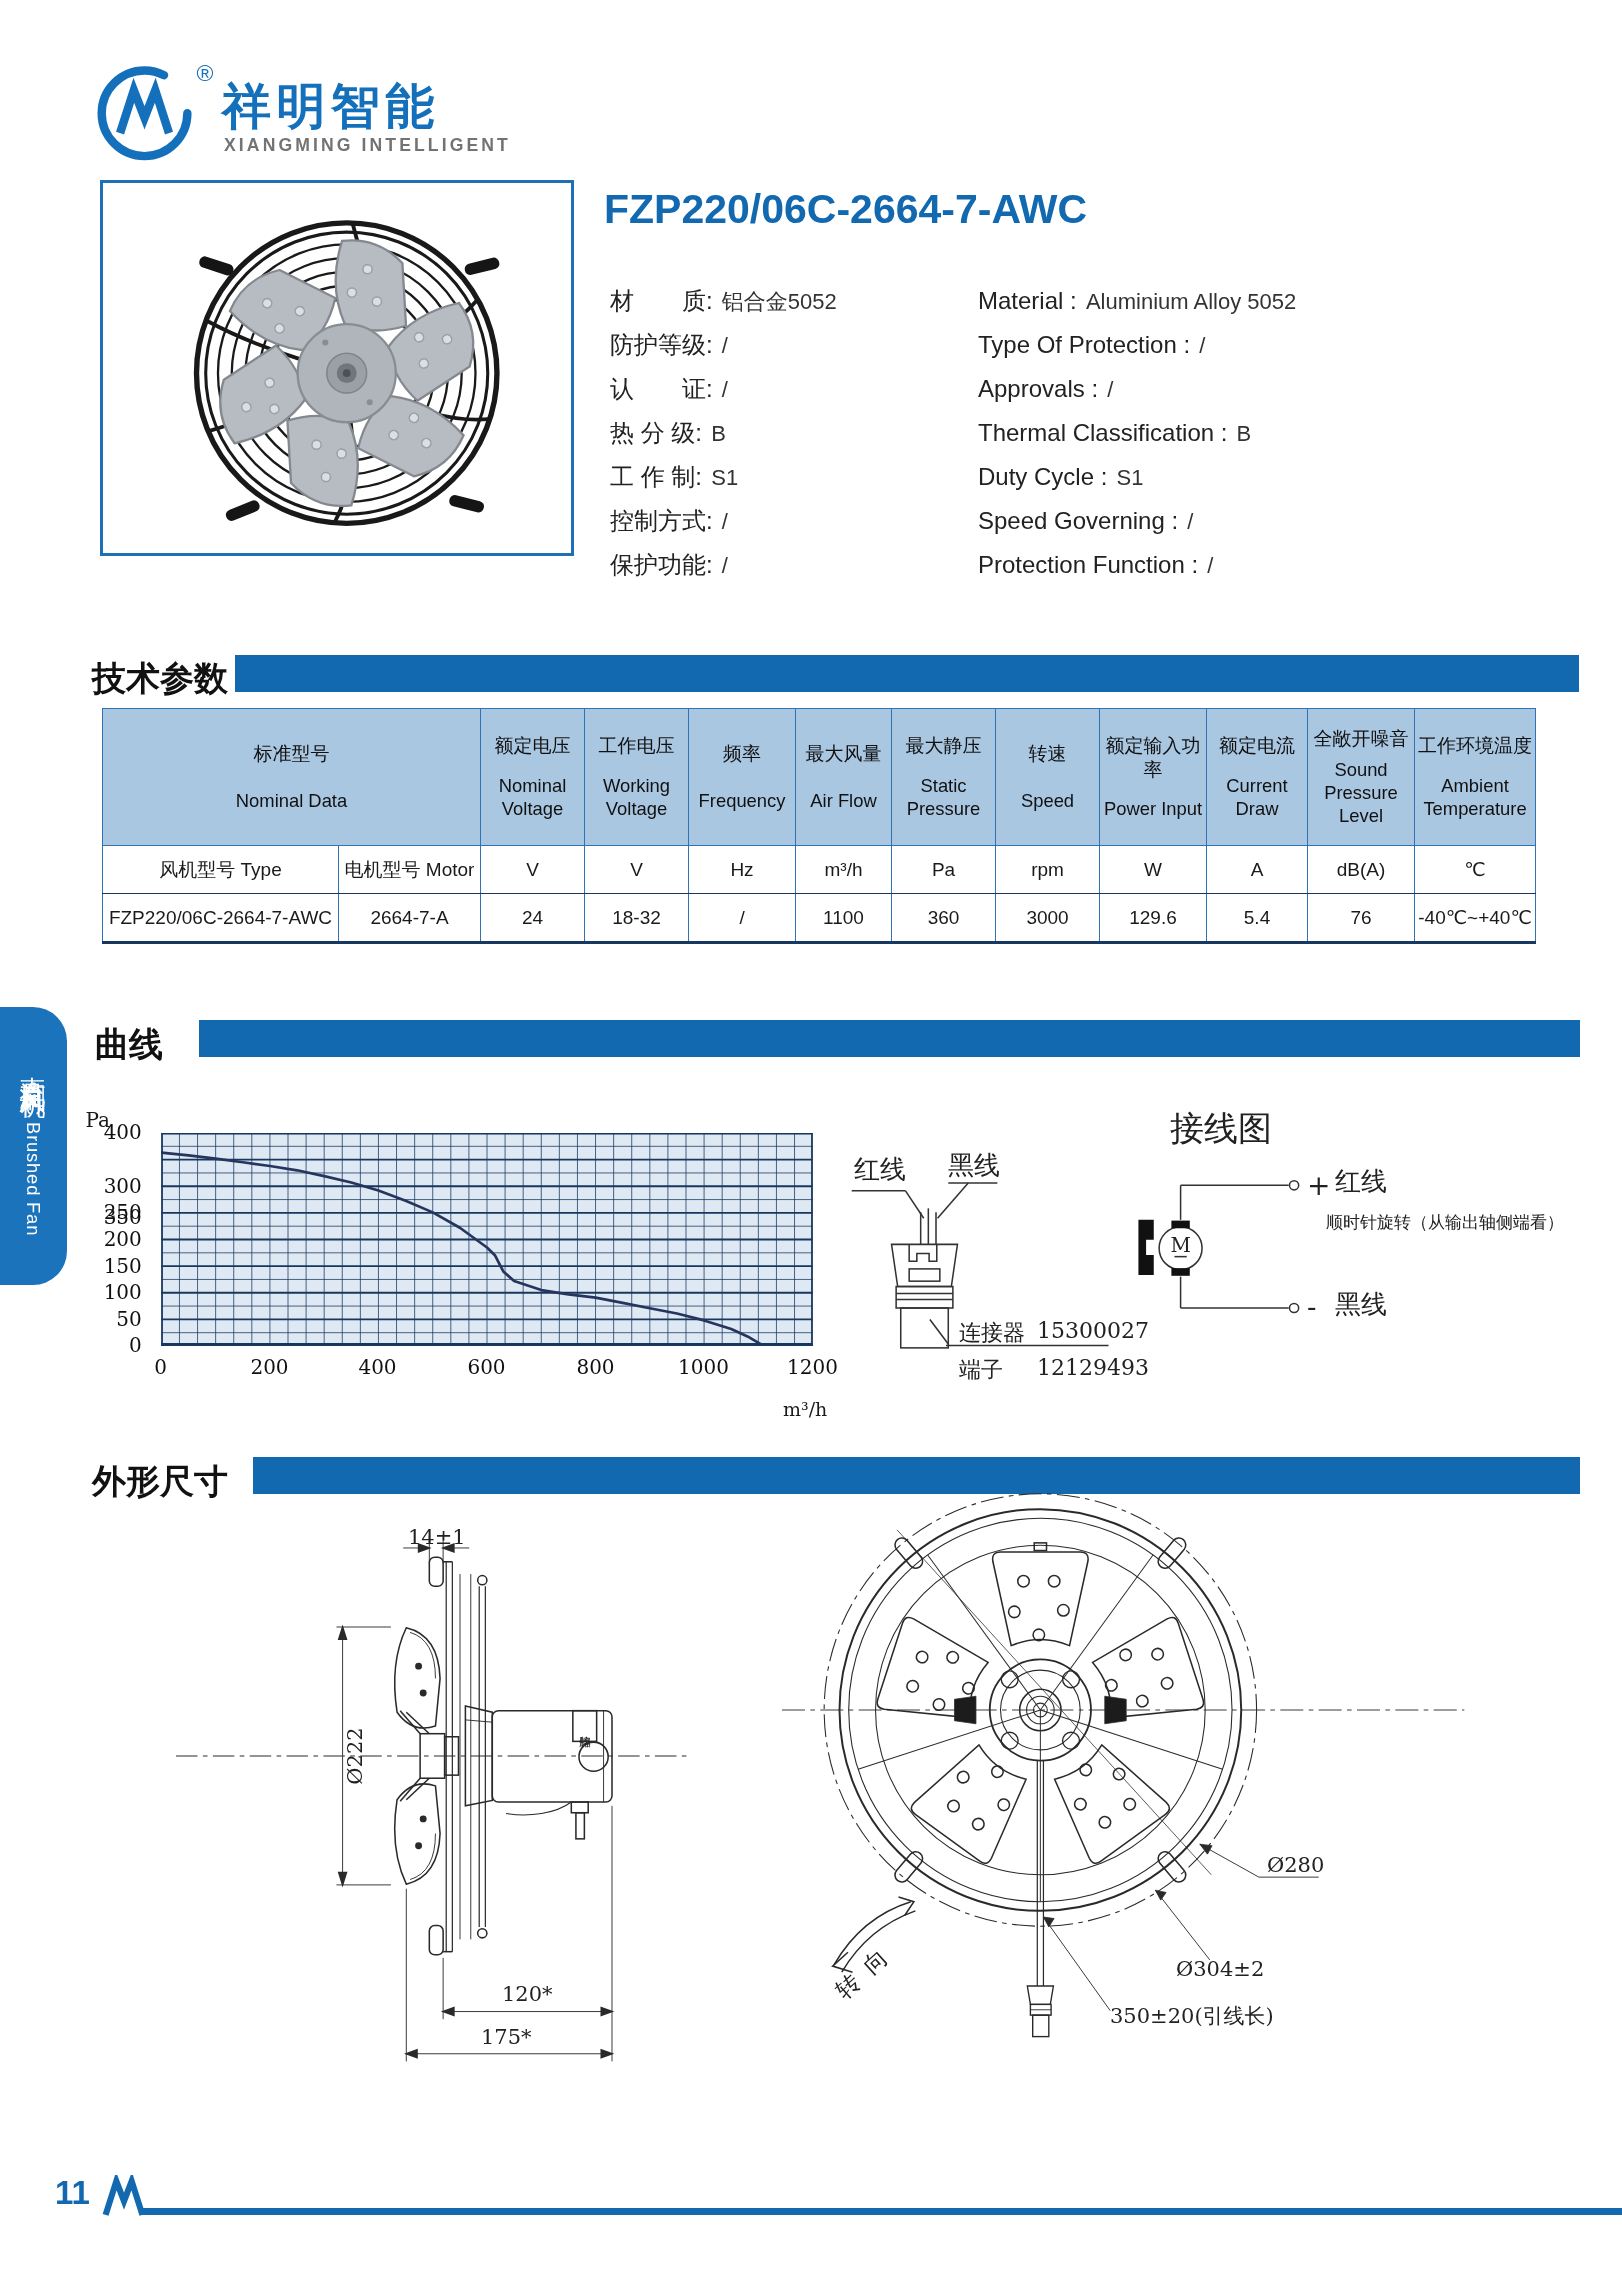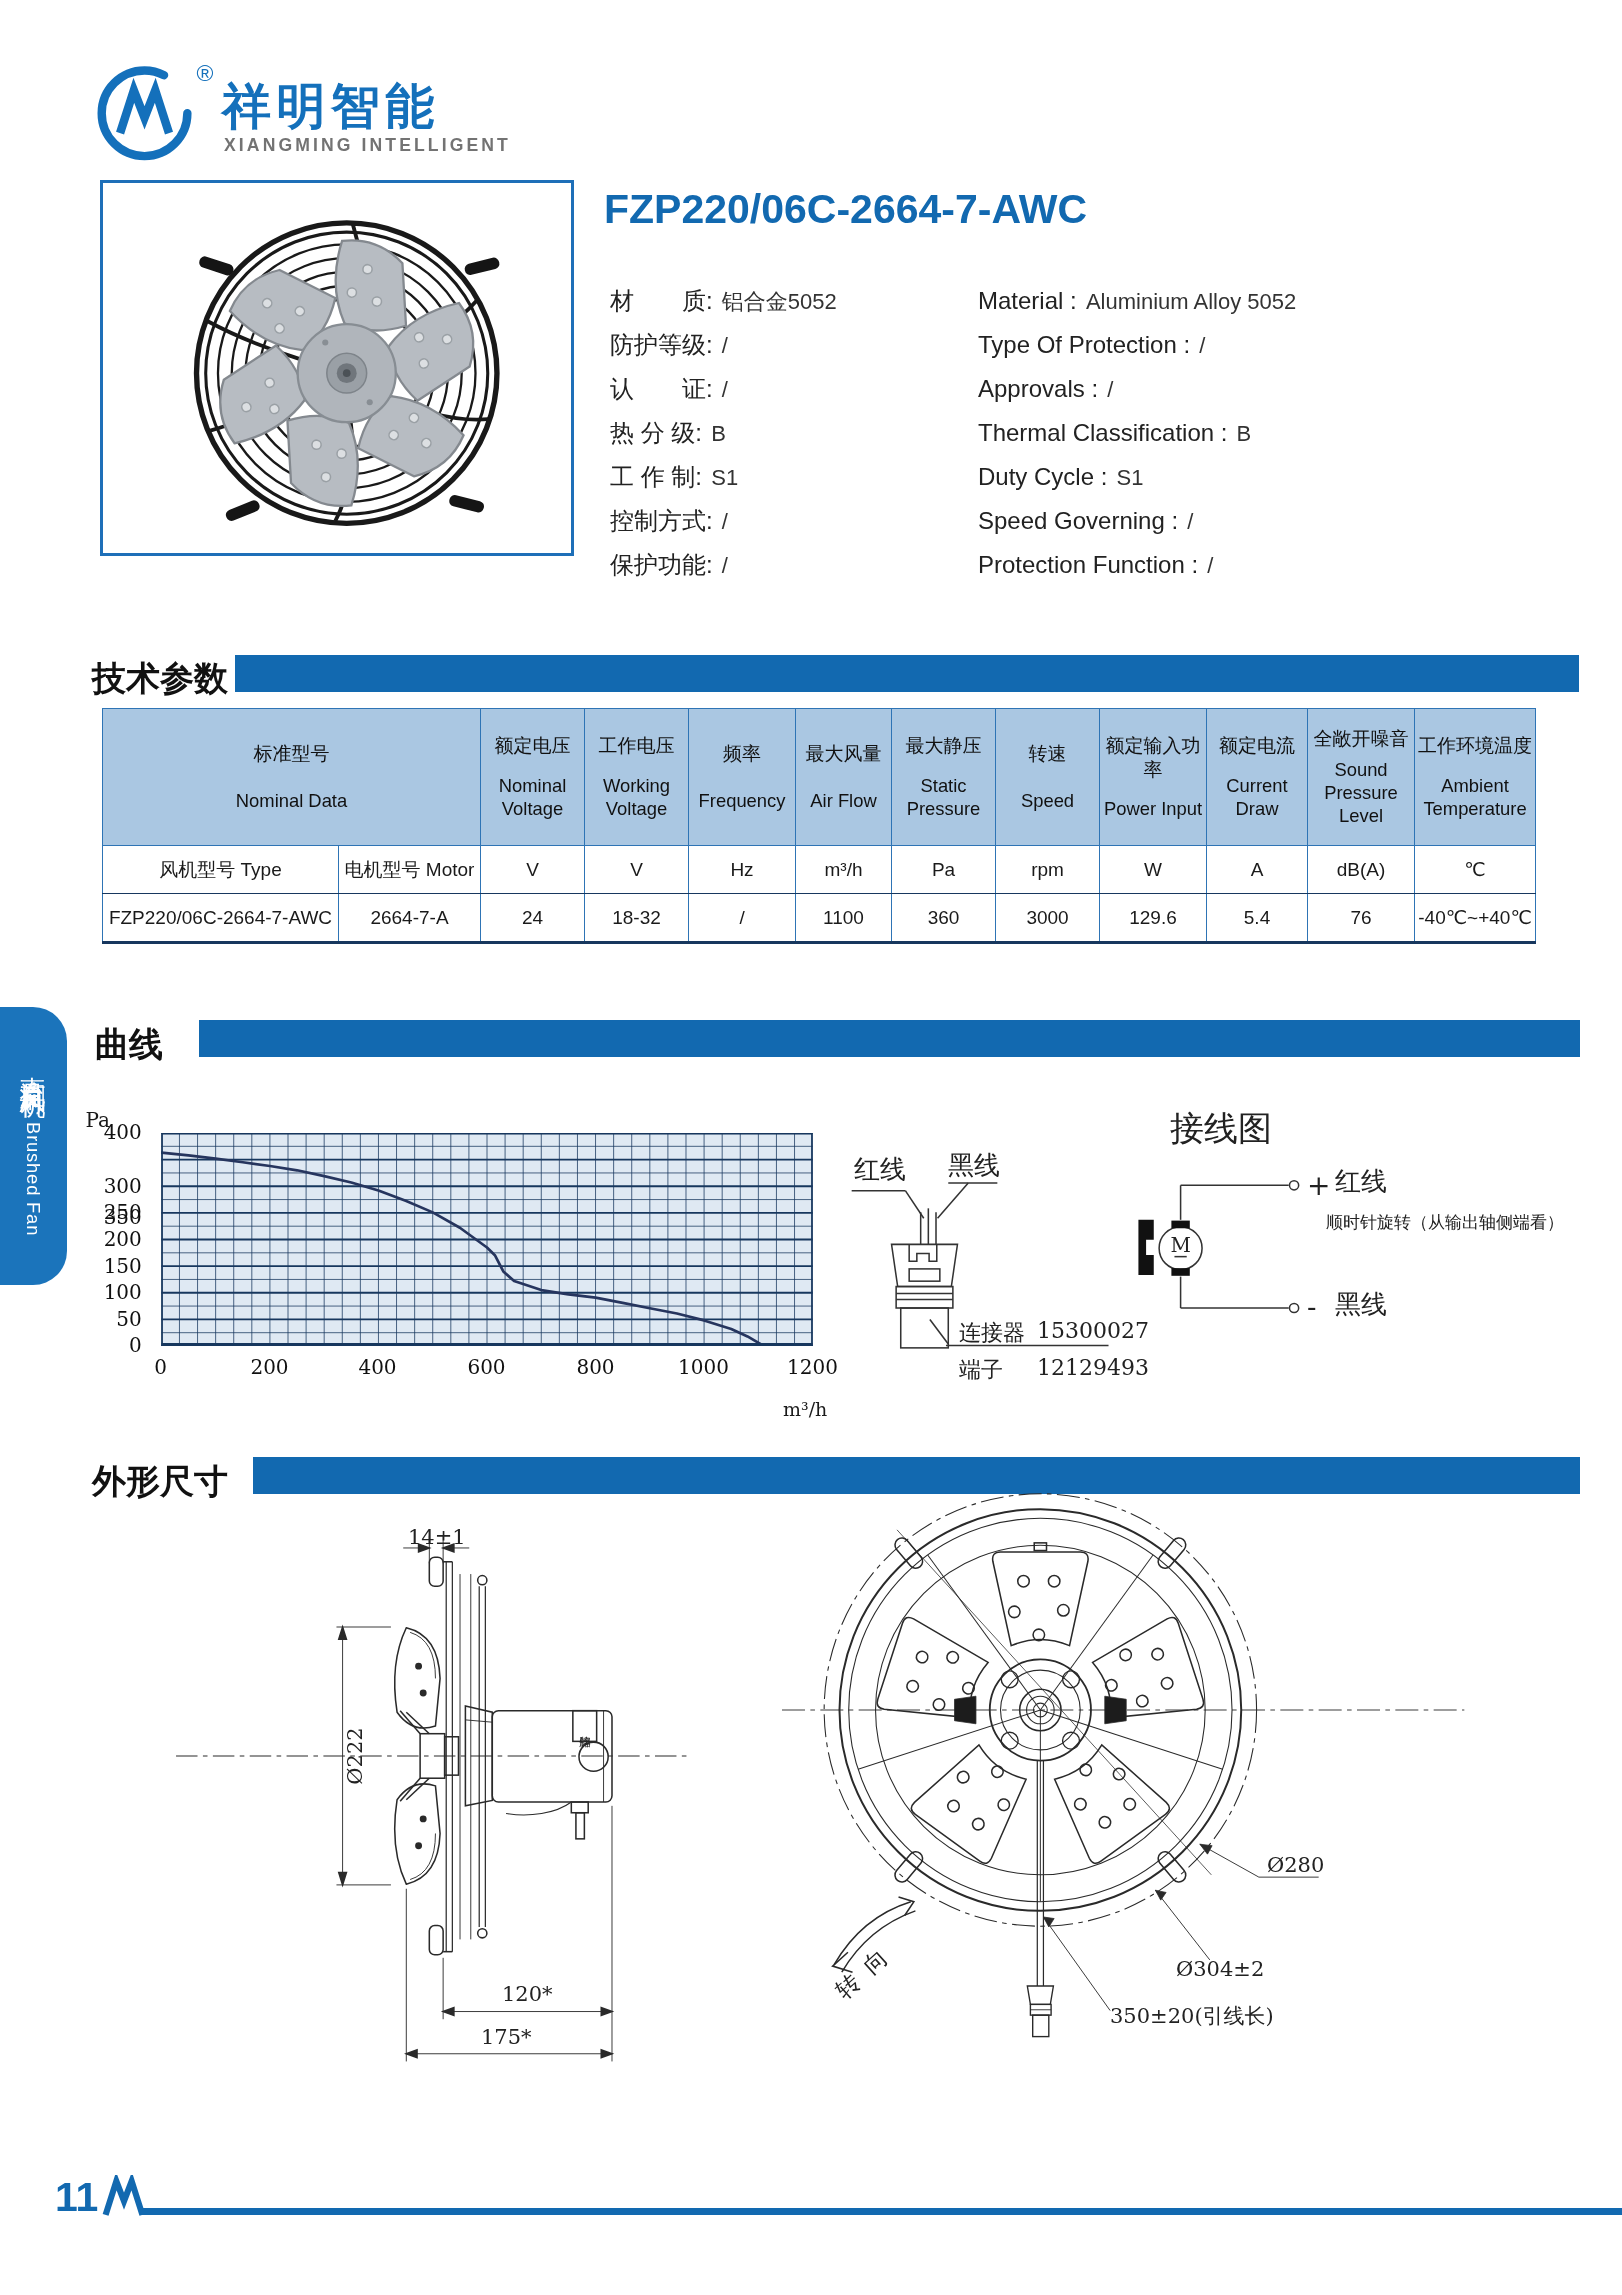--- a/index.html
+++ b/index.html
@@ -69,21 +69,21 @@
   .rot-dir { transform:rotate(-42deg); letter-spacing:14px; font-size:23px; }
 
   
   .side-tab { left:0; top:1007px; width:67px; height:278px; background:#1b74bb; border-radius:0 34px 34px 0;
     display:flex; align-items:center; justify-content:center; }
   .side-tab-inner { writing-mode:vertical-rl; color:#fff; text-align:center; }
   .side-cn { font-size:26px; letter-spacing:3.1px; }
   .side-en { font-size:18.4px; letter-spacing:0.8px; padding-top:14px; }
 
   
-  .page-num { left:55px; top:2174px; font-size:41px; font-weight:bold; color:#1269b0; }
+  .page-num { left:55px; top:2174px; font-size:33px; font-weight:bold; color:#1269b0; }
   .footer-line { left:140px; top:2208px; width:1483px; height:7px; background:#1269b0; }
 </style>
 </head>
 <body>
 
 <div class="page">
 
   <svg class="abs" style="left:91px; top:55px;" width="130" height="115" viewBox="0 0 170 150">
     <circle cx="70" cy="76" r="56" fill="none" stroke="#1470bb" stroke-width="11" stroke-linecap="round" stroke-dasharray="290 62"></circle>
     <polyline points="38,102 56,46 70,82 84,46 102,102" fill="none" stroke="#1470bb" stroke-width="11" stroke-linejoin="miter"></polyline>

